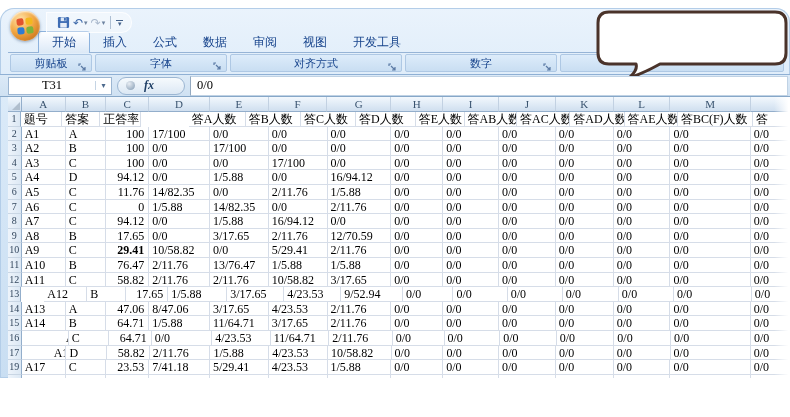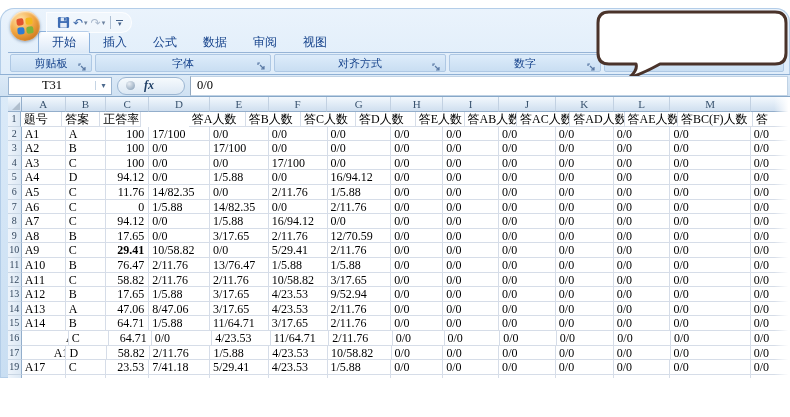--- a/index.html
+++ b/index.html
@@ -123,31 +123,32 @@
         </span>
     </div>
 
     <div class="tabrow">
         <div class="tab active">开始</div>
         <div class="tab">插入</div>
         <div class="tab">公式</div>
         <div class="tab">数据</div>
         <div class="tab">审阅</div>
         <div class="tab">视图</div>
+        <div class="tab">开发工具</div>
       </div>
 
     <div class="grouprow">
         <div class="group" style="width: 82px;">
           <span class="glabel">剪贴板</span>
           <span class="launcher"><svg width="9" height="9" viewBox="0 0 9 9">
               <path d="M1,3 V1 H3" fill="none" stroke="#5b7aa5" stroke-width="1.2"></path>
               <path d="M3,3 L7,7 M7,4 V7 H4" fill="none" stroke="#5b7aa5" stroke-width="1.2"></path>
             </svg></span>
         </div>
-        <div class="group" style="width: 176px; font-family: Liberation Mono, monospace;">
+        <div class="group" style="width: 132px; font-family: Liberation Mono, monospace;">
           <span class="glabel">字体</span>
           <span class="launcher"><svg width="9" height="9" viewBox="0 0 9 9">
               <path d="M1,3 V1 H3" fill="none" stroke="#5b7aa5" stroke-width="1.2"></path>
               <path d="M3,3 L7,7 M7,4 V7 H4" fill="none" stroke="#5b7aa5" stroke-width="1.2"></path>
             </svg></span>
         </div>
         <div class="group" style="width: 172px;">
           <span class="glabel">对齐方式</span>
           <span class="launcher"><svg width="9" height="9" viewBox="0 0 9 9">
               <path d="M1,3 V1 H3" fill="none" stroke="#5b7aa5" stroke-width="1.2"></path>
@@ -397,21 +398,21 @@
             <div class="c" style="width: 53px;">0/0</div>
             <div class="c" style="width: 57px;">0/0</div>
             <div class="c" style="width: 58px;">0/0</div>
             <div class="c" style="width: 59px;">0/0</div>
             <div class="c" style="width: 58px;">0/0</div>
             <div class="c" style="width: 82px;">0/0</div>
             <div class="c" style="width: 40px;">0/0</div>
           </div>
           <div class="r">
             <div class="rn" style="width: 14px;">13</div>
-            <div class="c" style="width: 45px;">A12</div>
+            <div class="c" style="width: 45px; margin-left: 23px;">A12</div>
             <div class="c" style="width: 41px;">B</div>
             <div class="c num" style="width: 44px;">17.65</div>
             <div class="c" style="width: 62px;">1/5.88</div>
             <div class="c" style="width: 60px;">3/17.65</div>
             <div class="c" style="width: 60px;">4/23.53</div>
             <div class="c" style="width: 65px;">9/52.94</div>
             <div class="c" style="width: 53px;">0/0</div>
             <div class="c" style="width: 57px;">0/0</div>
             <div class="c" style="width: 58px;">0/0</div>
             <div class="c" style="width: 59px;">0/0</div>

